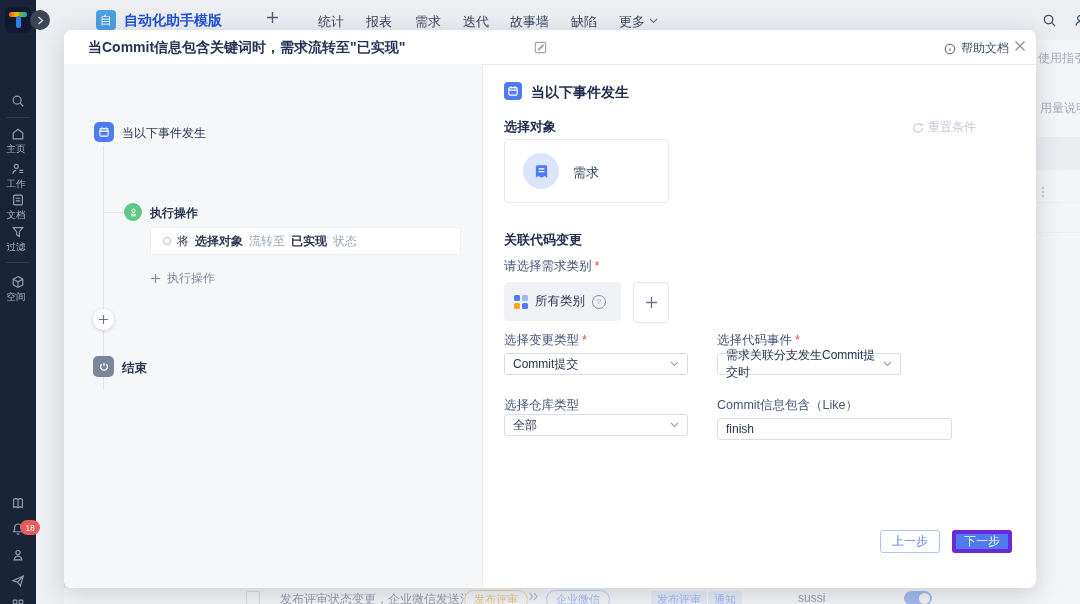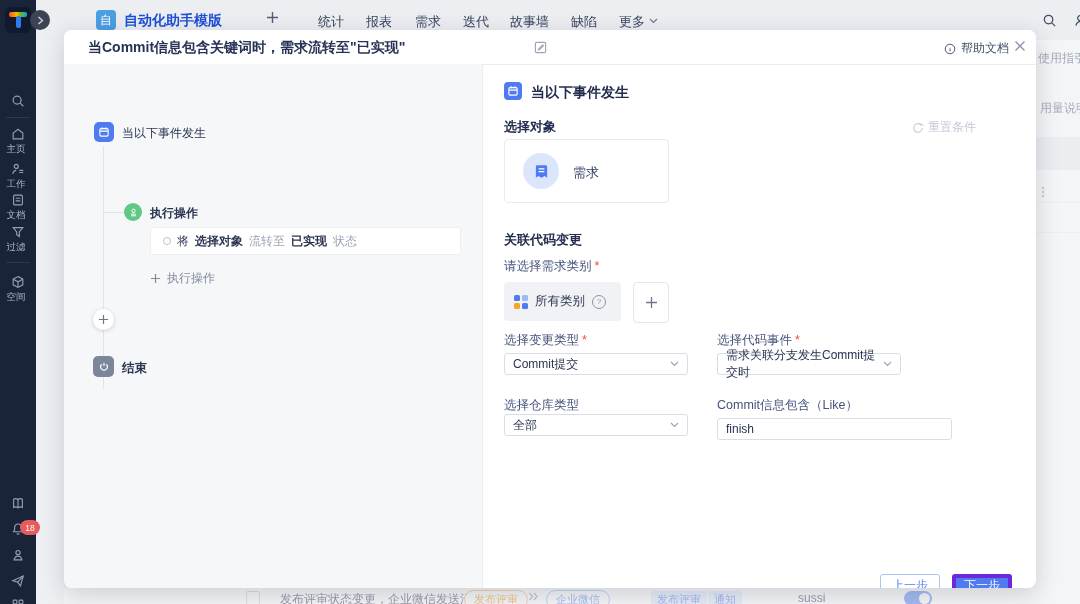--- a/index.html
+++ b/index.html
@@ -108,21 +108,21 @@
   .cat-grid span{border-radius:1.5px;}
   .q-circle{width:12px;height:12px;border:1px solid #8b94a6;border-radius:50%;color:#8b94a6;font-size:8px;
     display:flex;align-items:center;justify-content:center;flex:0 0 auto;}
   .chip-add{position:absolute;left:569px;top:252px;width:34px;height:39px;background:#fff;border:1px solid #e3e6ec;
     border-radius:4px;display:flex;align-items:center;justify-content:center;color:#6b7688;cursor:pointer;}
   .select{position:absolute;height:22px;background:#fff;border:1px solid #d9dee6;border-radius:3px;
     display:flex;align-items:center;padding:0 8px;box-sizing:border-box;font-size:12px;color:#2b3552;cursor:pointer;}
   .select .sel-caret{margin-left:auto;color:#98a2b3;}
   .text-input{position:absolute;height:22px;width:235px;border:1px solid #d9dee6;border-radius:3px;background:#fff;
     padding:0 8px;box-sizing:border-box;font-size:12px;color:#2b3552;font-family:"Liberation Sans","DejaVu Sans",sans-serif;}
-  .btn{position:absolute;top:544px;width:60px;height:23px;border-radius:3px;font-size:12px;display:flex;
+  .btn{position:absolute;top:500px;width:60px;height:23px;border-radius:3px;font-size:12px;display:flex;
     align-items:center;justify-content:center;cursor:pointer;box-sizing:border-box;}
   .btn-prev{left:816px;background:#fff;border:1px solid #aec4f5;color:#4e7cf0;}
   .btn-next{left:888px;background:#4e7cf0;border:4px solid #6d28d9;color:#fff;}
 </style>
 </head>
 <body>
 
 <div class="screen">
 
   <div>

